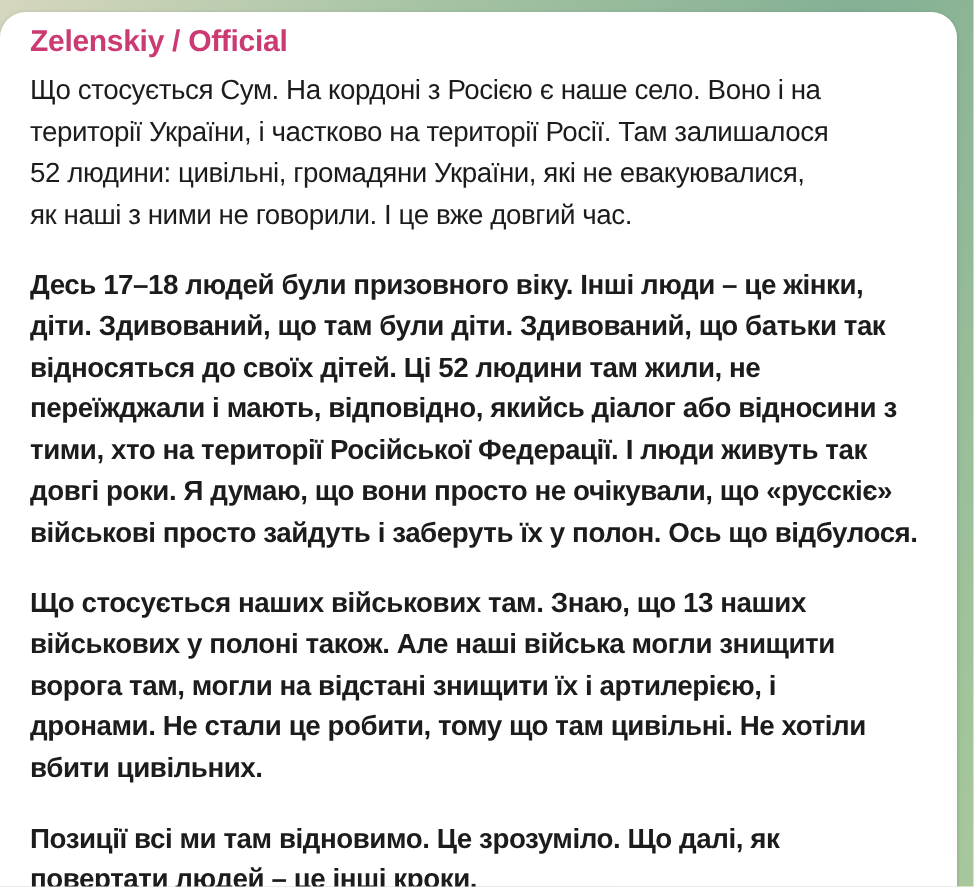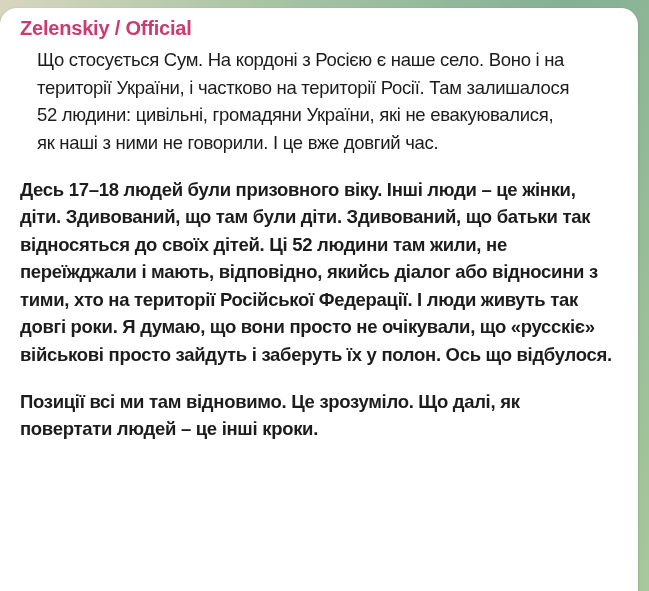--- a/index.html
+++ b/index.html
@@ -38,38 +38,43 @@
   }
 
   .msg p {
     margin: 0;
     font: 400 18.5px/27.5px "Liberation Sans", "DejaVu Sans", sans-serif;
     color: var(--body-text);
     letter-spacing: -0.3px;
     white-space: pre;      
     overflow: hidden;
   }
-  .msg p:first-child { margin-top: 3px; margin-left: 17px; }
+  .msg p:first-child { margin-top: 3px; }
   .msg p + p { margin-top: 19.5px; font-weight: bold; }
 </style>
 </head>
 <body>
 
 <div class="chat-bg">
   <div class="bubble">
     <div class="channel-name">Zelenskiy / Official</div>
     <div class="msg">
       <p>Що стосується Сум. На кордоні з Росією є наше село. Воно і на
 території України, і частково на території Росії. Там залишалося
 52 людини: цивільні, громадяни України, які не евакуювалися,
 як наші з ними не говорили. І це вже довгий час.</p>
       <p>Десь 17–18 людей були призовного віку. Інші люди – це жінки,
 діти. Здивований, що там були діти. Здивований, що батьки так
 відносяться до своїх дітей. Ці 52 людини там жили, не
 переїжджали і мають, відповідно, якийсь діалог або відносини з
 тими, хто на території Російської Федерації. І люди живуть так
 довгі роки. Я думаю, що вони просто не очікували, що «русскіє»
 військові просто зайдуть і заберуть їх у полон. Ось що відбулося.</p>
+      <p>Що стосується наших військових там. Знаю, що 13 наших
+військових у полоні також. Але наші війська могли знищити
+ворога там, могли на відстані знищити їх і артилерією, і
+дронами. Не стали це робити, тому що там цивільні. Не хотіли
+вбити цивільних.</p>
       <p>Позиції всі ми там відновимо. Це зрозуміло. Що далі, як
 повертати людей – це інші кроки.</p>
     </div>
   </div>
 </div>
 
 </body></html>

